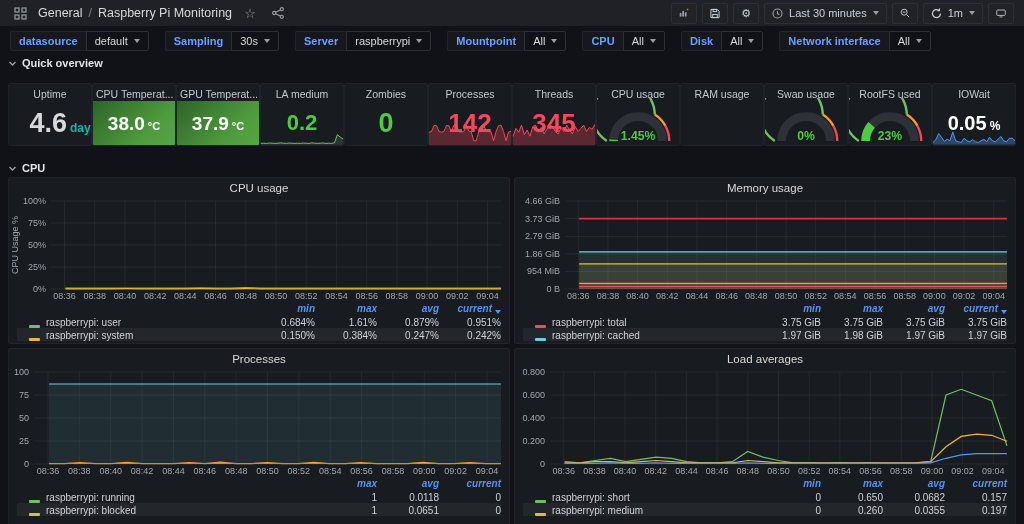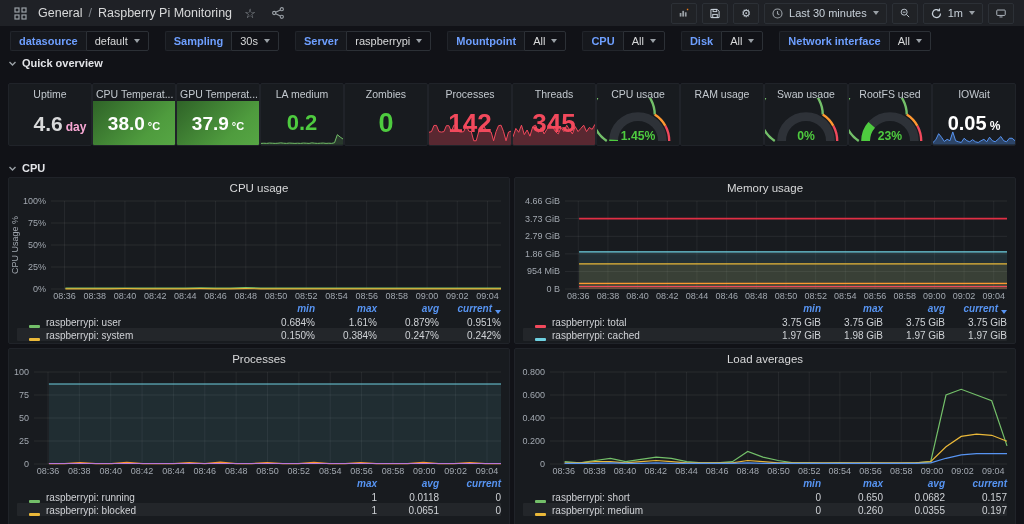--- a/index.html
+++ b/index.html
@@ -199,22 +199,22 @@
     <svg width="9" height="9" viewBox="0 0 9 9" fill="none" stroke="currentColor" stroke-width="1.4">
         <path d="M1.5 3 L4.5 6 L7.5 3"></path>
       </svg>
     <span>Quick overview</span>
   </div>
   <div class="stats-row" id="statsRow">
       <div class="stat">
         <h3>Uptime</h3>
         <div class="body">
           <div class="numwrap">
-            <span class="num" style="font-size: 21px; color: rgb(216, 217, 218); margin-left: 20px;">4.6</span>
-            <span class="unit" style="font-size: 12px; color: #f9a8d4;">day</span>
+            <span class="num" style="font-size: 27px; color: rgb(216, 217, 218); margin-left: 20px;">4.6</span>
+            <span class="unit" style="font-size: 12px; color: #14b8a6;">day</span>
           </div>
         </div>
       </div>
       <div class="stat">
         <h3>CPU Temperat...</h3>
         <div class="body greenbg">
           <div class="numwrap">
             <span class="num" style="font-size: 19px; color: rgb(255, 255, 255);">38.0</span>
             <span class="unit" style="font-size: 11px; color: rgb(255, 255, 255);">°C</span>
           </div>

